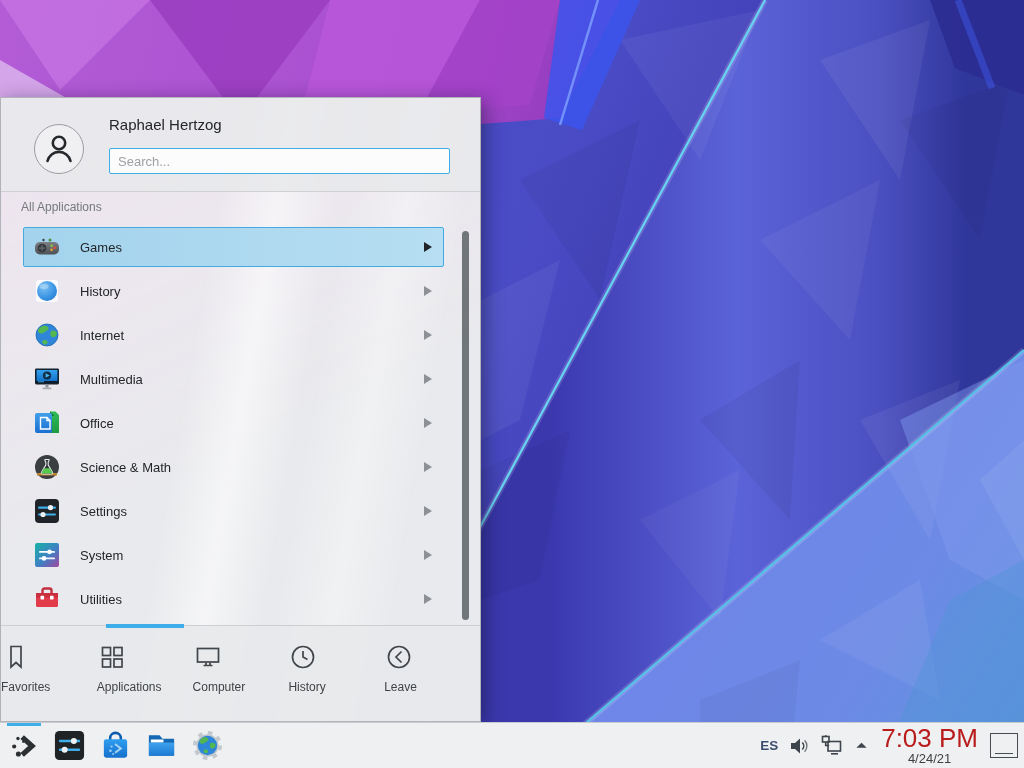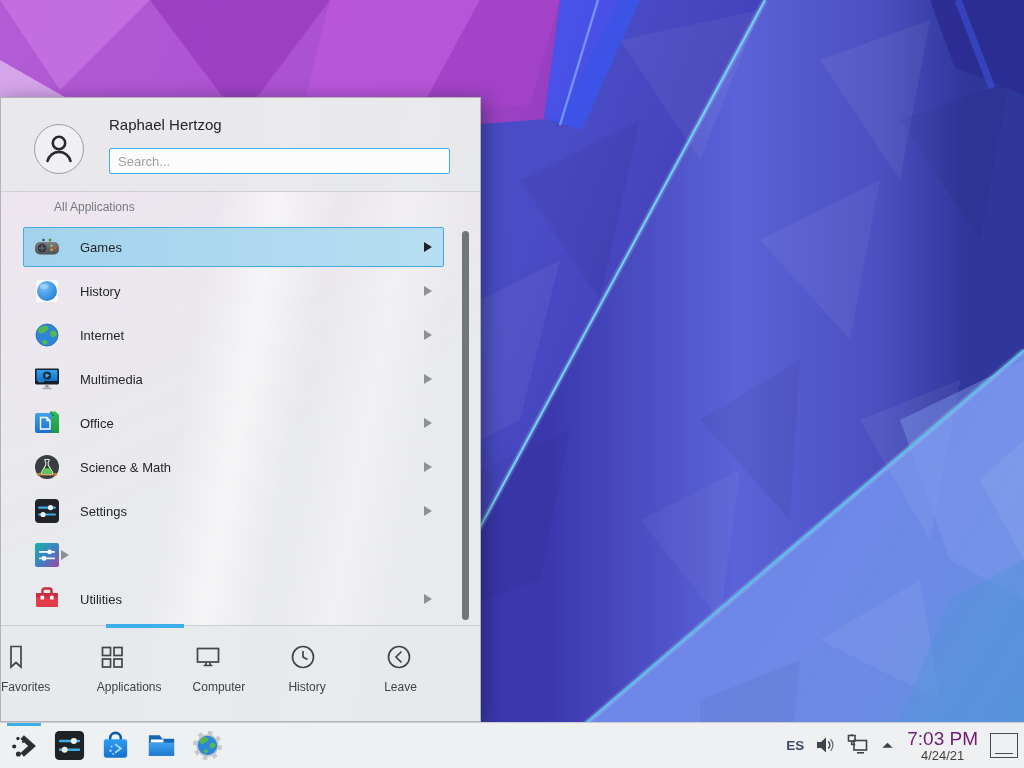--- a/index.html
+++ b/index.html
@@ -12,21 +12,21 @@
 
   
   .taskbar{position:absolute;left:0;right:0;bottom:0;height:46px;background:#eff0f1;
            border-top:1px solid #c9cccf;display:flex;align-items:center;padding:0 4px;box-sizing:border-box;}
   .tb-launcher{position:relative;width:42px;height:45px;display:flex;align-items:center;justify-content:center;cursor:pointer;}
   .tb-launcher .active-line{position:absolute;top:0;left:3px;right:5px;height:3px;background:#3daee9;}
   .tb-app{width:46px;height:45px;display:flex;align-items:center;justify-content:center;cursor:pointer;}
   .tray{margin-left:auto;display:flex;align-items:center;gap:10px;padding-right:2px;}
   .kbd-layout{font-size:13.5px;font-weight:700;color:#3b4d6e;}
   .clock{text-align:center;line-height:1.05;margin:0 2px;}
-  .clock .time{font-size:19px;color:#701a75;}
+  .clock .time{font-size:26px;color:#b91c1c;}
   .clock .date{font-size:13px;color:#404040;}
   .show-desktop{width:28px;height:25px;border:1.6px solid #474c52;box-sizing:border-box;position:relative;background:transparent;}
   .show-desktop i{position:absolute;left:4px;right:4px;bottom:3px;height:0;border-top:1.6px solid #474c52;}
 
   
   .launcher{position:absolute;left:0;top:97px;width:481px;height:625px;
             background-color:#e9eaed;
             background-image:
               linear-gradient(100deg, rgba(255,255,255,0) 40%, rgba(255,255,255,.55) 50%, rgba(255,255,255,0) 60%),
               linear-gradient(100deg, rgba(255,255,255,0) 62%, rgba(255,255,255,.35) 72%, rgba(255,255,255,0) 82%),
@@ -35,21 +35,21 @@
             border:1px solid rgba(130,134,140,.55);box-sizing:border-box;}
   .l-header{position:absolute;left:0;top:0;right:0;height:93px;background:rgba(232,233,235,.85);
             border-bottom:1px solid #cfd0d2;}
   .avatar{position:absolute;left:33px;top:26px;width:48px;height:48px;border-radius:50%;
           border:1px solid #9a9da0;background:rgba(255,255,255,.35);display:flex;align-items:center;justify-content:center;}
   .user-name{position:absolute;left:108px;top:18px;font-size:15px;color:#232629;}
   .search{position:absolute;left:108px;top:50px;width:341px;height:26px;box-sizing:border-box;
           border:1px solid #3daee9;border-radius:2px;background:#fcfcfc;padding:0 8px;
           font-family:"Liberation Sans",sans-serif;font-size:13px;color:#232629;outline:none;}
   .search::placeholder{color:#9da1a5;}
-  .section-label{position:absolute;left:20px;top:102px;font-size:12px;color:#75797d;margin-left:33px;}
+  .section-label{position:absolute;left:20px;top:102px;font-size:12px;color:#75797d;}
 
   .menu-list{position:absolute;left:0;top:125px;right:0;height:405px;overflow:hidden;}
   .menu-row{height:40px;margin:4px 36px 2px 22px;display:flex;align-items:center;
             border:1px solid transparent;border-radius:2px;box-sizing:border-box;cursor:pointer;}
   .menu-row .mi{width:28px;height:28px;margin-left:9px;flex:0 0 auto;}
   .menu-row .ml{margin-left:19px;font-size:13px;color:#232629;flex:1;}
   .menu-row .arrow{color:#8d9196;margin-right:11px;display:flex;}
   .menu-row.selected{background:linear-gradient(90deg,#a3d3ed,#b7def2);border-color:#45aadf;}
   .menu-row.selected .arrow{color:#1f2327;}
 
@@ -317,20 +317,21 @@
                   <stop offset="1" stop-color="#a5459e"></stop>
                 </linearGradient>
               </defs>
             <rect x="2" y="2" width="24" height="24" rx="2" fill="url(#sysg)"></rect>
             <rect x="6" y="10" width="16" height="1.8" rx="0.9" fill="#ffffff"></rect>
             <circle cx="16.5" cy="10.9" r="2.3" fill="#ffffff"></circle>
             <rect x="6" y="16.5" width="16" height="1.8" rx="0.9" fill="#ffffff" opacity="0.92"></rect>
             <circle cx="11" cy="17.4" r="2.3" fill="#ffffff"></circle>
           </svg>
         </span>
+        <span class="ml">System</span>
         <span class="arrow">
           <svg width="8" height="10" viewBox="0 0 8 10">
               <polygon points="0,0 8,5 0,10" fill="currentColor"></polygon>
             </svg>
         </span>
       </div>
 
       <div class="menu-row">
         <span class="mi">
           <svg viewBox="0 0 28 28" width="28" height="28">

